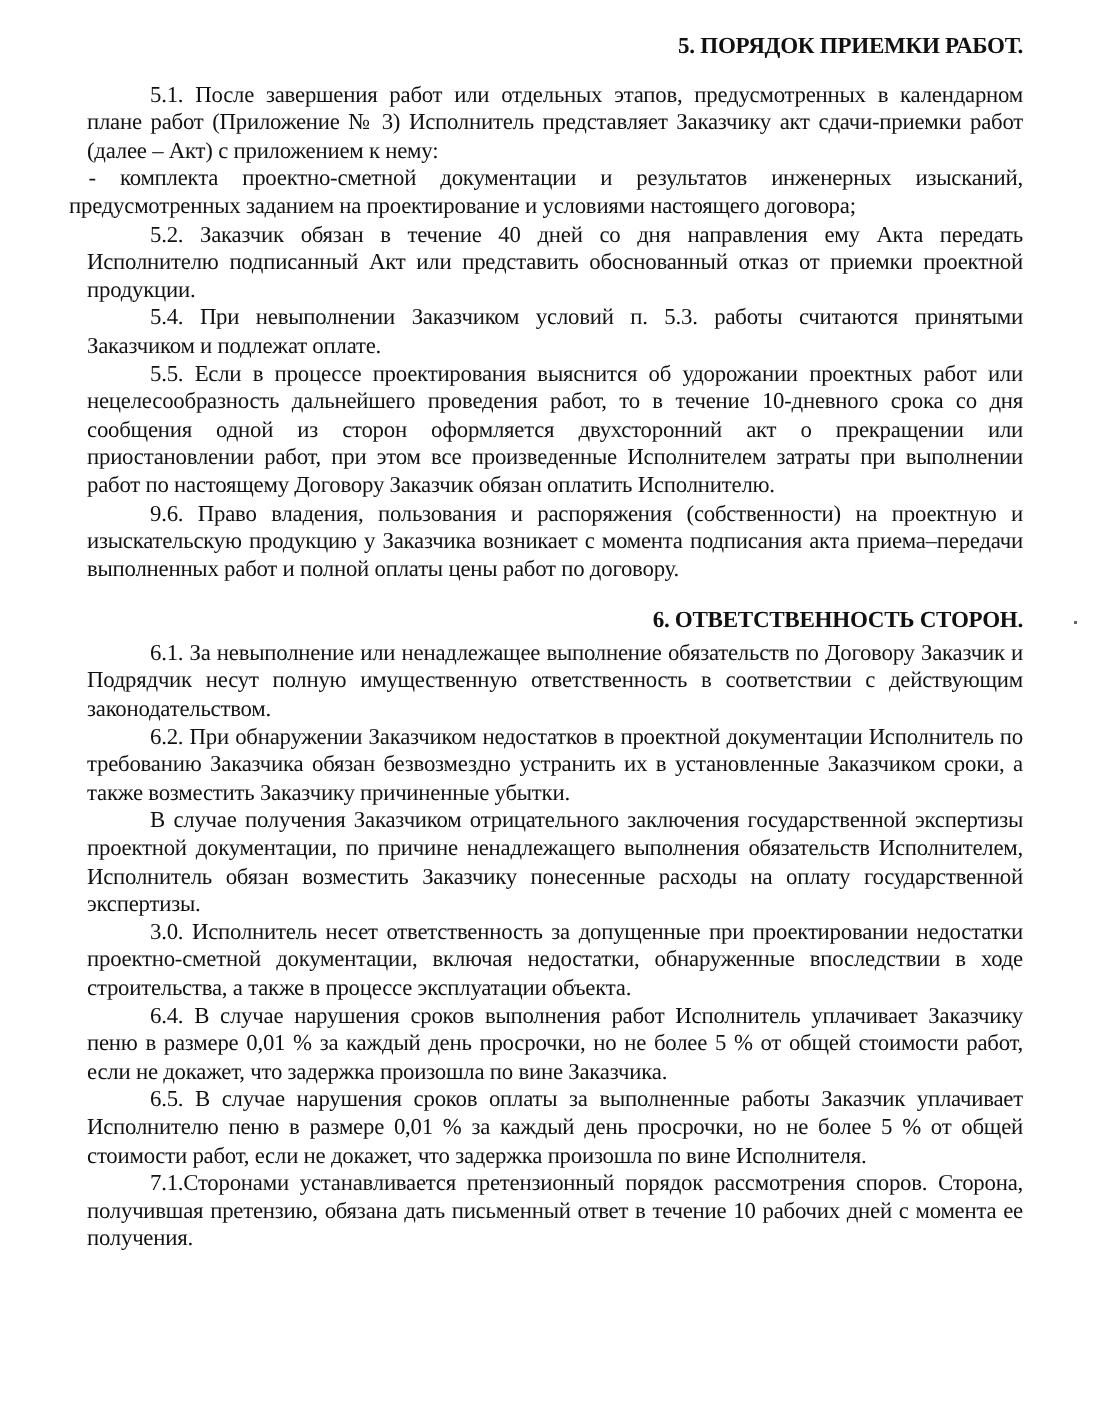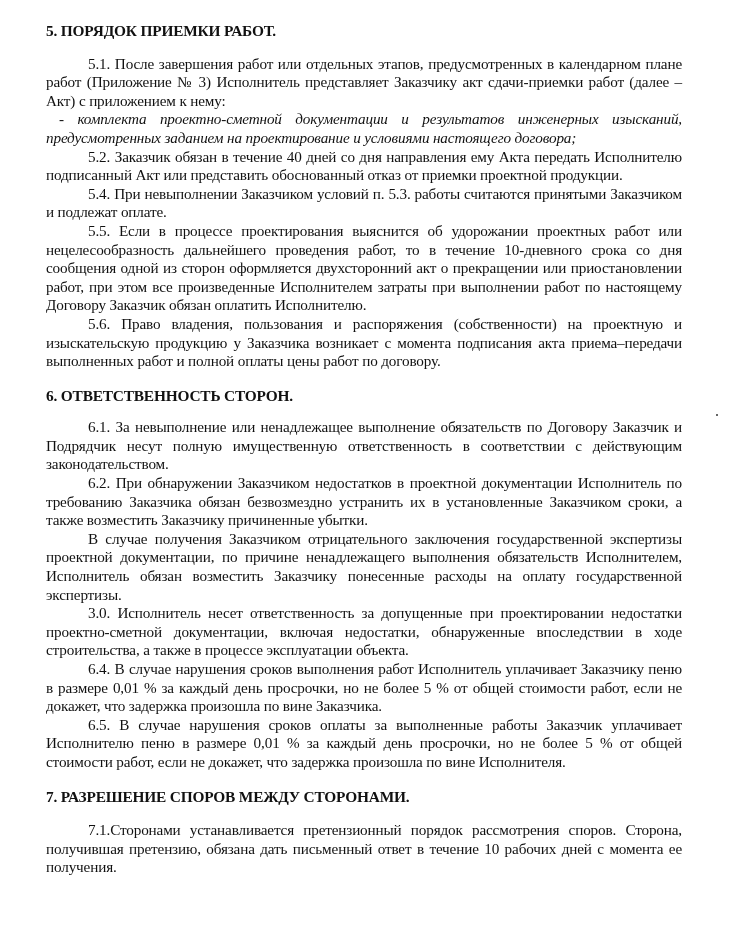--- a/index.html
+++ b/index.html
@@ -9,61 +9,60 @@
       color: #111111;
     }
     .page {
       position: absolute; left: 46px; top: 0; width: 636px;
       font-size: 15.2px; line-height: 18.6px;
     }
     .p {
       margin: 0; text-align: justify; text-align-last: left;
       hyphens: none; letter-spacing: -0.15px;
     }
-    .indent { text-indent: 42px; }
-    .dash { text-indent: 13px; font-style: italic; }
+    .indent { text-indent: 42px; margin-left: 12px; }
+    .dash { text-indent: 13px; }
     .heading {
-      margin: 0; text-align: left; font-weight: bold;
+      margin: 0; text-align: right; font-weight: bold;
       font-size: 15.4px; letter-spacing: -0.2px;
     }
     .gap-top { height: 7px; }
     .h5 { margin-top: 15px; margin-bottom: 14px; }
-    .h6 { margin-top: 16px; margin-bottom: 13px; }
+    .h6 { margin-top: 16px; margin-bottom: 3px; }
     .h7 { margin-top: 16px; margin-bottom: 15px; }
     .speck {
       position: absolute; left: 716px; top: 414px; width: 2px; height: 2px;
       background: #666;
     }
   </style>
 </head>
 <body>
 
 <div class="page">
   <div class="gap-top"></div>
 
   <section>
     <h2 class="heading h5">5. ПОРЯДОК ПРИЕМКИ РАБОТ.</h2>
     <p class="p indent">5.1. После завершения работ или  отдельных этапов, предусмотренных в календарном плане работ (Приложение № 3) Исполнитель представляет Заказчику акт сдачи-приемки работ (далее – Акт) с приложением к нему:</p>
     <p class="p dash">- комплекта проектно-сметной документации и результатов инженерных изысканий, предусмотренных заданием на проектирование и условиями настоящего договора;</p>
     <p class="p indent">5.2. Заказчик обязан в течение 40 дней со дня направления ему Акта передать Исполнителю подписанный Акт или представить обоснованный отказ от приемки проектной продукции.</p>
     <p class="p indent">5.4. При невыполнении Заказчиком условий п. 5.3. работы считаются принятыми Заказчиком и подлежат оплате.</p>
     <p class="p indent">5.5. Если в процессе проектирования выяснится об удорожании проектных работ или нецелесообразность дальнейшего проведения работ, то в течение 10-дневного срока со дня сообщения одной из сторон оформляется двухсторонний акт о прекращении или приостановлении работ, при этом все произведенные Исполнителем затраты при выполнении работ по настоящему Договору Заказчик обязан оплатить Исполнителю.</p>
-    <p class="p indent">5.6. Право владения, пользования и распоряжения (собственности) на проектную и изыскательскую продукцию у Заказчика возникает с момента подписания акта приема–передачи выполненных работ и полной оплаты цены работ по договору.</p>
+    <p class="p indent">9.6. Право владения, пользования и распоряжения (собственности) на проектную и изыскательскую продукцию у Заказчика возникает с момента подписания акта приема–передачи выполненных работ и полной оплаты цены работ по договору.</p>
   </section>
 
   <section>
     <h2 class="heading h6">6. ОТВЕТСТВЕННОСТЬ СТОРОН.</h2>
     <p class="p indent">6.1. За невыполнение или ненадлежащее выполнение обязательств по Договору Заказчик и Подрядчик несут полную имущественную ответственность в соответствии с действующим законодательством.</p>
     <p class="p indent">6.2. При обнаружении Заказчиком недостатков в проектной документации Исполнитель  по требованию Заказчика обязан безвозмездно устранить их в установленные Заказчиком сроки, а также возместить Заказчику причиненные убытки.</p>
     <p class="p indent">В случае получения Заказчиком отрицательного заключения государственной экспертизы проектной документации, по причине ненадлежащего выполнения обязательств Исполнителем, Исполнитель обязан возместить Заказчику понесенные расходы на оплату государственной экспертизы.</p>
     <p class="p indent">3.0. Исполнитель несет ответственность за допущенные при проектировании недостатки проектно-сметной документации, включая недостатки, обнаруженные впоследствии в ходе строительства, а также в процессе эксплуатации объекта.</p>
     <p class="p indent">6.4. В случае нарушения сроков выполнения работ Исполнитель уплачивает Заказчику пеню в размере 0,01 % за каждый день просрочки, но не более 5 % от общей стоимости работ, если не докажет, что задержка произошла по вине Заказчика.</p>
     <p class="p indent">6.5. В случае нарушения сроков оплаты за выполненные работы Заказчик уплачивает Исполнителю пеню в размере  0,01 % за каждый день просрочки, но не более 5 % от общей стоимости работ, если не докажет, что задержка произошла по вине Исполнителя.</p>
   </section>
 
   <section>
-    <h2 class="heading h7">7. РАЗРЕШЕНИЕ СПОРОВ МЕЖДУ СТОРОНАМИ.</h2>
     <p class="p indent">7.1.Сторонами устанавливается претензионный порядок рассмотрения споров. Сторона, получившая претензию, обязана дать письменный ответ в течение 10 рабочих дней с момента ее получения.</p>
 
   </section>
 </div>
 
 <div class="speck"></div>
 
 </body></html>

